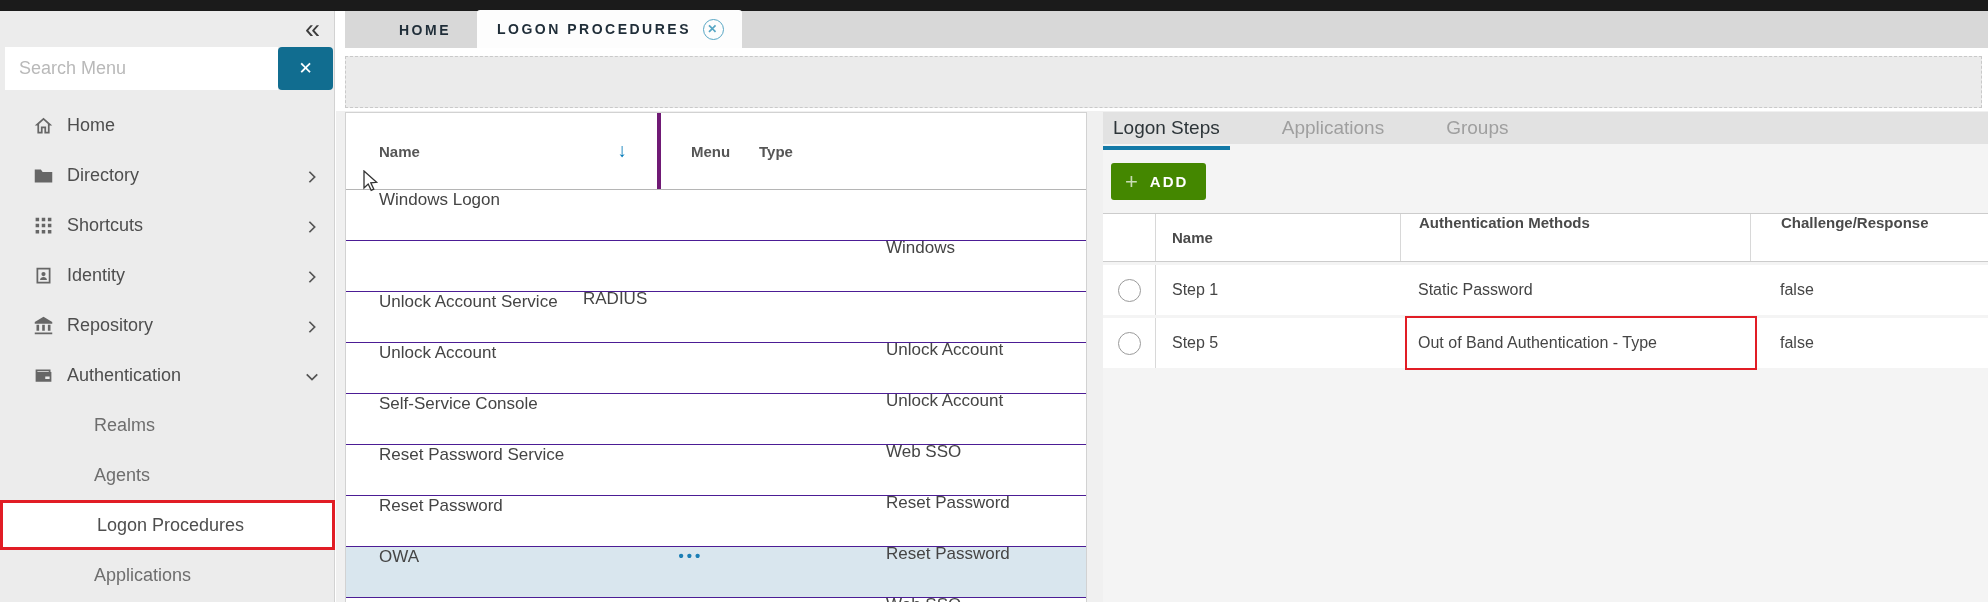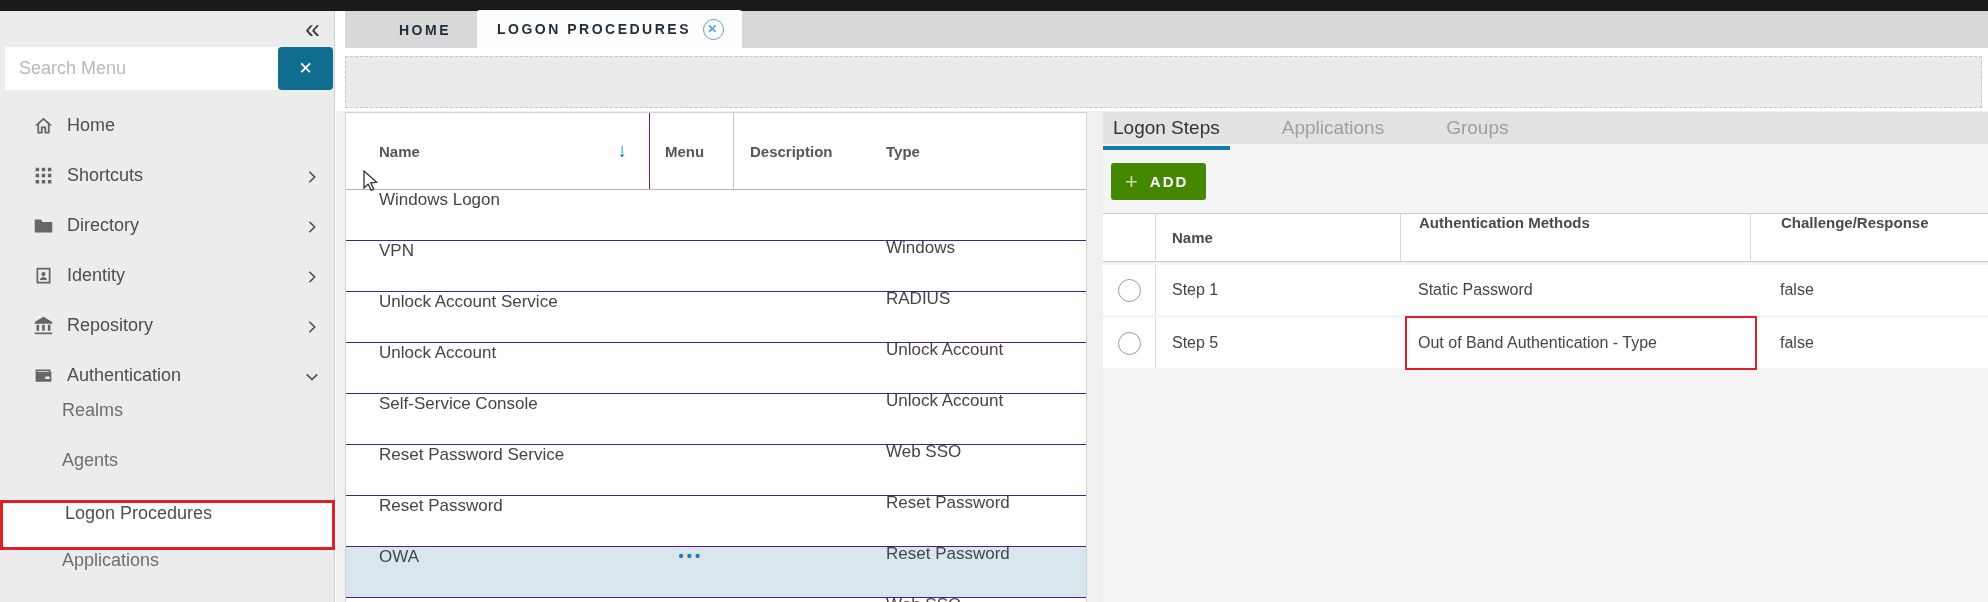--- a/index.html
+++ b/index.html
@@ -21,41 +21,41 @@
   .search-input { flex:1; border:none; outline:none; background:#ffffff; font-size:18px; color:#555; padding-left:14px; font-family:"Liberation Sans",sans-serif; }
   .search-input::placeholder { color:#b9b9b9; }
   .search-clear { width:55px; height:43px; background:#116d90; border:none; border-radius:4px; color:#fff; font-size:17px; display:flex; align-items:center; justify-content:center; cursor:pointer; }
   .menu { position:absolute; top:89px; left:0; width:335px; }
   .menu-item { height:50px; display:flex; align-items:center; padding-left:33px; position:relative; font-size:18px; color:#4e4e4e; cursor:pointer; }
   .menu-item .mi-icon { width:21px; height:21px; margin-right:13px; flex:0 0 21px; }
   .mi-icon svg { width:21px; height:21px; fill:#666; }
   .chev { position:absolute; right:16px; width:14px; height:14px; }
   .chev svg { width:14px; height:14px; stroke:#555; stroke-width:2; fill:none; }
   .chev.down svg { transform:rotate(90deg); }
-  .sub-item { height:50px; display:flex; padding-left:62px; font-size:18px; color:#6e6e6e; cursor:pointer; }
+  .sub-item { height:50px; display:flex; align-items:center; padding-left:94px; font-size:18px; color:#6e6e6e; cursor:pointer; }
   .sub-item.selected { background:#ffffff; border:3px solid #e11d25; color:#4e4e4e; }
 
   
   .tabstrip { position:absolute; left:345px; top:11px; width:1643px; height:37px; background:#d8d8d8; display:flex; align-items:stretch; }
   .wtab { display:flex; align-items:center; padding:0 26px; font-size:14px; letter-spacing:2.5px; font-weight:600; color:#1f2d38; cursor:pointer; }
   .wtab.home { margin-left:28px; }
   .wtab.active { background:#fdfdfd; border-radius:3px 3px 0 0; margin-top:-1px; font-weight:700; padding:0 18px 0 20px; }
   .tab-close { width:21px; height:21px; border:1px solid #57a6c4; border-radius:50%; color:#57a6c4; font-size:12px; display:flex; align-items:center; justify-content:center; margin-left:12px; cursor:pointer; }
 
   
   .content-bg { position:absolute; left:336px; top:48px; width:1652px; height:554px; background:#ffffff; }
   .dashed-band { position:absolute; left:9px; top:8px; width:1637px; height:52px; background:#ebebeb; border:1px dashed #c9c9c9; }
   .lower-bg { position:absolute; left:0; top:63px; width:1652px; height:491px; background:#f0f0f0; }
 
   
   .card { position:absolute; left:345px; top:112px; width:742px; height:490px; background:#ffffff; border:1px solid #d2d2d2; border-bottom:none; }
   .t-head { display:flex; height:77px; border-bottom:1px solid #b5b5b5; }
   .t-head .hc { display:flex; align-items:center; font-size:15px; font-weight:700; color:#565656; position:relative; }
   .hc-name { width:303px; padding-left:33px; }
-  .hc-menu { width:84px; padding-left:15px; border-left:1px solid #701a75; }
+  .hc-menu { width:84px; padding-left:30px; border-left:4px solid #701a75;margin-left:8px; }
   .hc-desc { width:135px; padding-left:16px; border-left:1px solid #c9c9c9; }
   .hc-type { flex:1; padding-left:18px; }
   .sort-arrow { position:absolute; right:22px; color:#0079b8; font-size:19px; font-weight:400; }
   .t-row { display:flex; height:51px; align-items:flex-start; border-bottom:1px solid #4c1d95; font-size:17px; color:#454545; cursor:pointer; }
   .t-row.selected { background:#d9e6ee; }
   .c-name { width:303px; padding-left:33px; }
   .c-menu { width:84px; text-align:center; color:#1b7eb5; font-weight:700; letter-spacing:3px; font-size:15px; }
   .c-desc { width:135px; }
   .c-type { flex:1; padding-left:18px;margin-top:48px; }
 
@@ -100,32 +100,32 @@
 
   <div class="menu">
     <div class="menu-item">
       <span class="mi-icon"><svg viewBox="0 0 24 24">
             <path d="M12 3 2 12h3v9h6v-6h2v6h6v-9h3L12 3zm0 2.8 5 4.5V19h-2v-6H9v6H7v-8.7l5-4.5z"></path>
           </svg></span>
       <span>Home</span>
     </div>
     <div class="menu-item">
       <span class="mi-icon"><svg viewBox="0 0 24 24">
+            <path d="M2 5h7l2 3h11v12H2V5z"></path>
+          </svg></span>
+      <span>Directory</span>
+      <span class="chev"><svg viewBox="0 0 16 16">
+            <path d="M5 2l6 6-6 6"></path>
+          </svg></span>
+    </div>
+    <div class="menu-item">
+      <span class="mi-icon"><svg viewBox="0 0 24 24">
             <path d="M3 3h4v4H3zM10 3h4v4h-4zM17 3h4v4h-4zM3 10h4v4H3zM10 10h4v4h-4zM17 10h4v4h-4zM3 17h4v4H3zM10 17h4v4h-4zM17 17h4v4h-4z"></path>
           </svg></span>
       <span>Shortcuts</span>
-      <span class="chev"><svg viewBox="0 0 16 16">
-            <path d="M5 2l6 6-6 6"></path>
-          </svg></span>
-    </div>
-    <div class="menu-item">
-      <span class="mi-icon"><svg viewBox="0 0 24 24">
-            <path d="M2 5h7l2 3h11v12H2V5z"></path>
-          </svg></span>
-      <span>Directory</span>
       <span class="chev"><svg viewBox="0 0 16 16">
             <path d="M5 2l6 6-6 6"></path>
           </svg></span>
     </div>
     <div class="menu-item">
       <span class="mi-icon"><svg viewBox="0 0 24 24">
             <path d="M4 3h16v18H4V3zm2 2v14h12V5H6zm6 3a2.4 2.4 0 1 1 0 4.8A2.4 2.4 0 0 1 12 8zm-4 9c.5-2.2 2-3.2 4-3.2s3.5 1 4 3.2H8z"></path>
           </svg></span>
       <span>Identity</span>
       <span class="chev"><svg viewBox="0 0 16 16">
@@ -183,36 +183,32 @@
 
 <div class="card">
   <div class="t-head">
     <div class="hc hc-name">
       <span>Name</span>
       <span class="sort-arrow">↓</span>
     </div>
     <div class="hc hc-menu">
         <span>Menu</span>
       </div>
-    <div class="hc hc-desc">
-        <span>Description</span>
-      </div>
     <div class="hc hc-type">
         <span>Type</span>
       </div>
   </div>
 
   <div class="t-row">
     <div class="c-name">Windows Logon</div>
     <div class="c-menu"></div>
     <div class="c-desc"></div>
     <div class="c-type">Windows</div>
   </div>
   <div class="t-row">
-    <div class="c-name">VPN</div>
     <div class="c-menu"></div>
     <div class="c-desc"></div>
     <div class="c-type">RADIUS</div>
   </div>
   <div class="t-row">
     <div class="c-name">Unlock Account Service</div>
     <div class="c-menu"></div>
     <div class="c-desc"></div>
     <div class="c-type">Unlock Account</div>
   </div>

